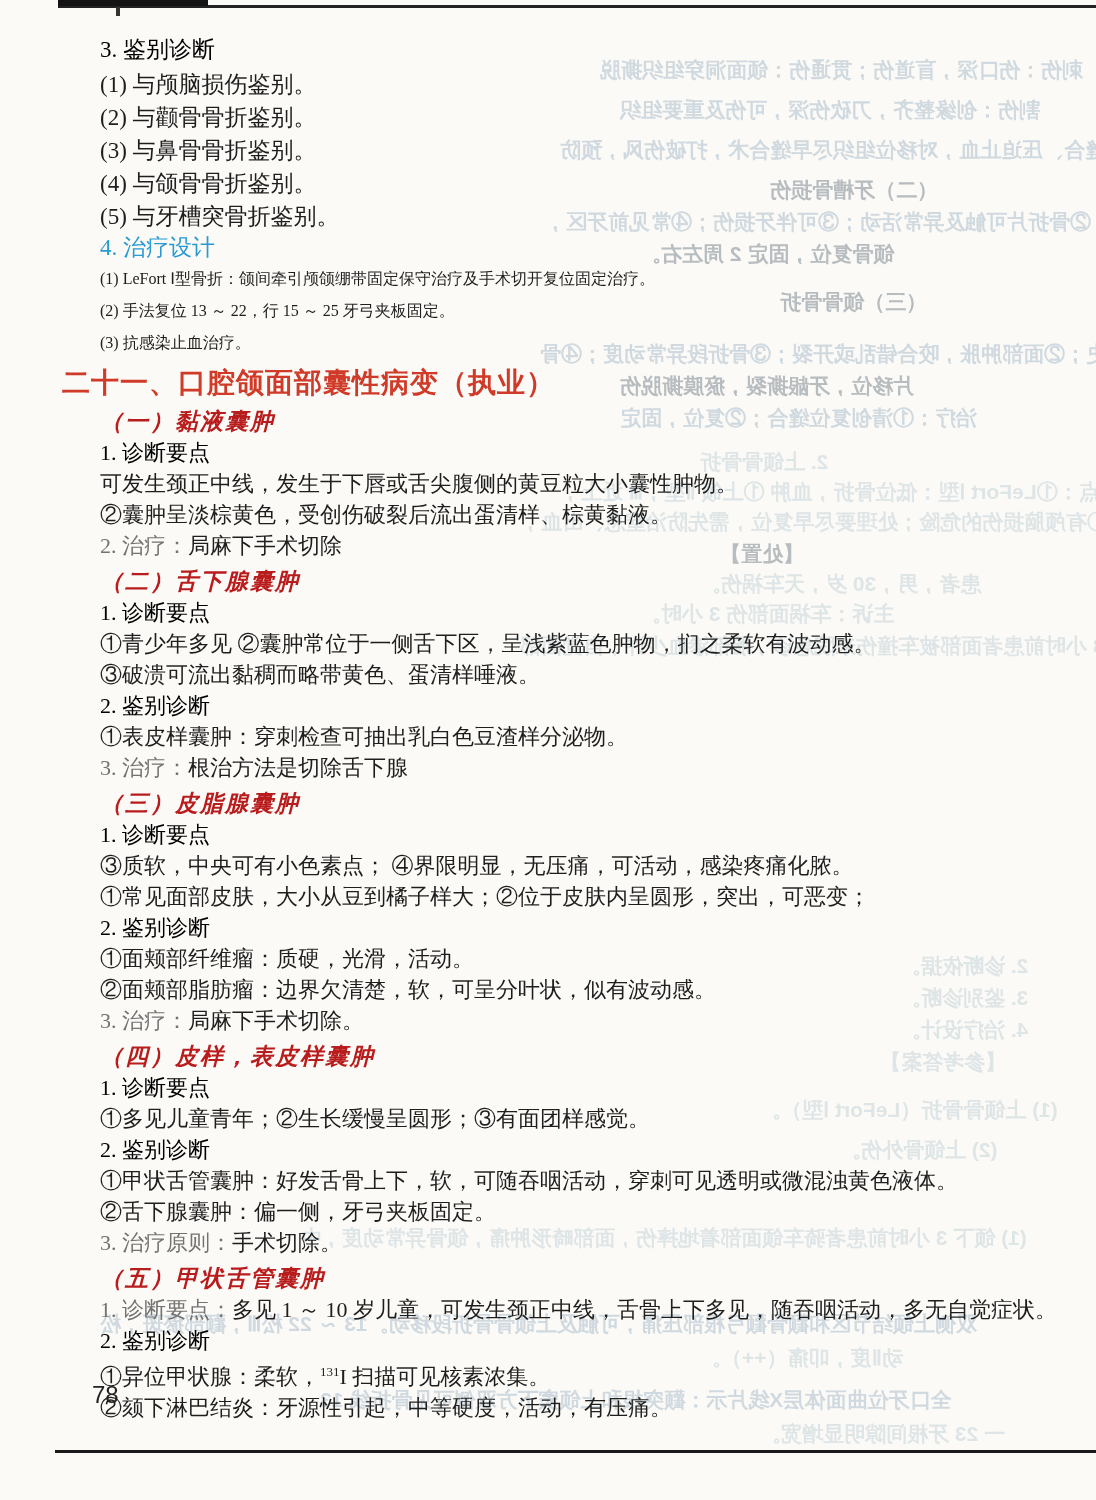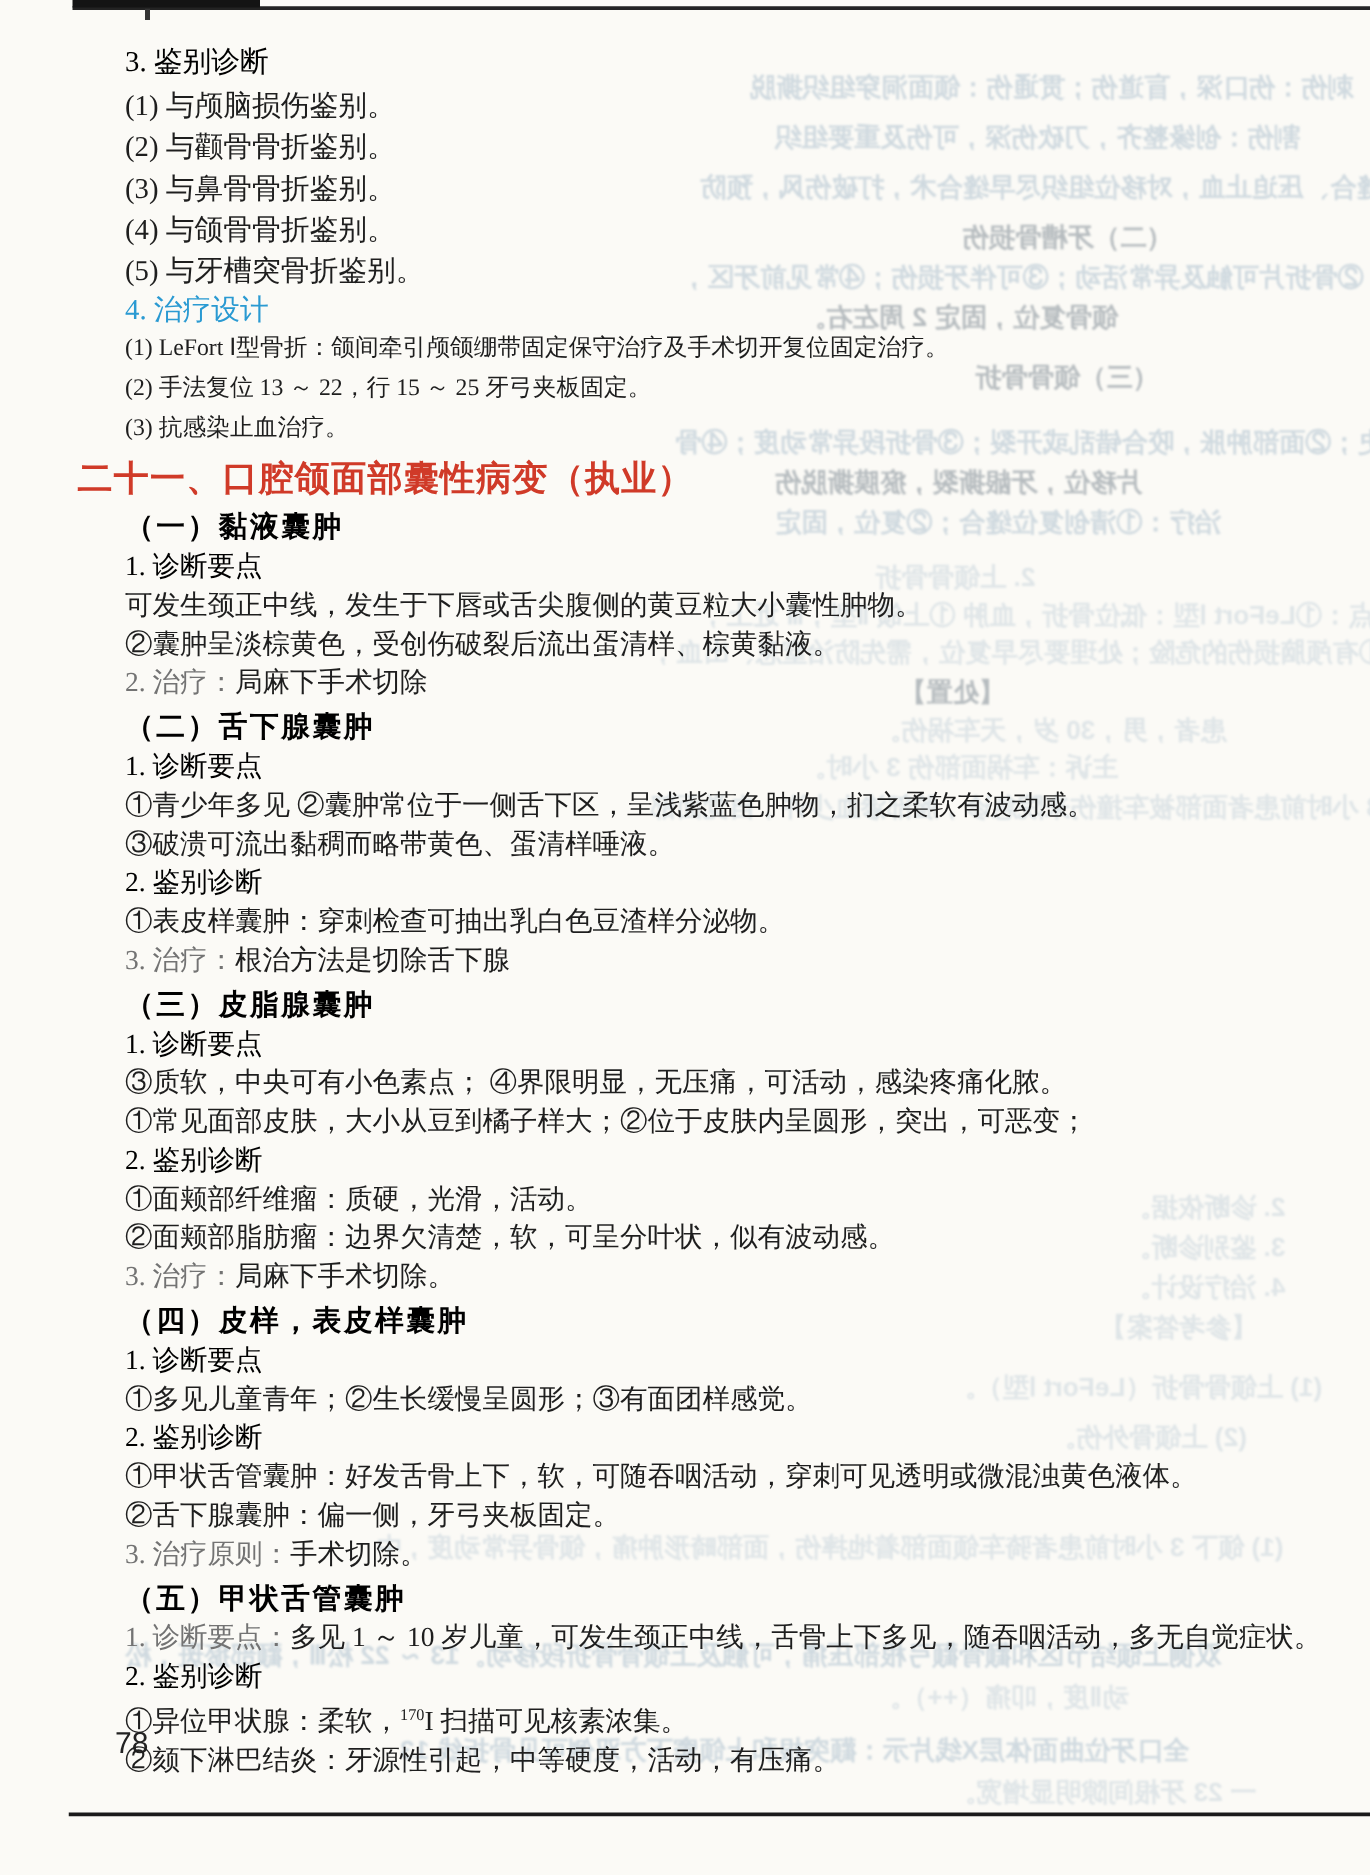--- a/index.html
+++ b/index.html
@@ -14,32 +14,32 @@
   .top-tick{position:absolute;top:7px;left:116px;width:4px;height:9px;background:#333;}
   .foot-rule{position:absolute;top:1450px;left:55px;right:0;height:3px;background:#1a1a1a;}
   .page-number{
     position:absolute;top:1381px;left:92px;
     font-family:"Liberation Sans",sans-serif;font-size:24px;color:#222;
   }
   
   .content{position:absolute;top:32px;left:100px;width:980px;z-index:2;}
   .line{white-space:nowrap;font-size:22px;line-height:31px;}
   .li-a{font-size:23px;line-height:33px;}
-  .li-b{font-size:19px;line-height:32px;}
+  .li-b{font-size:16px;line-height:32px;}
   .h-blue{color:#000000;}
   .h-blue.big{font-size:23px;line-height:36px;}
   .h4-blue{color:#2a9ad2;font-size:23px;line-height:30px;}
   .chapter{
     margin:6px 0 0 -38px;font-family:"Liberation Sans",sans-serif;
     font-weight:700;font-size:28px;line-height:36px;color:#d03a28;
     letter-spacing:1px;white-space:nowrap;
   }
   .sec-title{
-    margin-top:6px;font-size:23px;line-height:30px;color:#000000;
-    font-weight:700;letter-spacing:2px;white-space:nowrap;
+    margin-top:6px;font-size:23px;line-height:30px;color:#b91c1c;
+    font-style:italic;font-weight:700;letter-spacing:2px;white-space:nowrap;
   }
   .sec-title.gap{}
   .lbl{color:#737373;}
   sup{font-size:13px;}
   
   .ghost{
     position:absolute;z-index:1;transform:scaleX(-1);
     color:#7d9cb5;opacity:.34;filter:blur(.7px);
     font-size:21px;white-space:nowrap;font-weight:700;
     font-family:"Liberation Sans",sans-serif;pointer-events:none;
@@ -129,21 +129,21 @@
     <div class="line h-blue">1. 诊断要点</div>
     <div class="line">①多见儿童青年；②生长缓慢呈圆形；③有面团样感觉。</div>
     <div class="line h-blue">2. 鉴别诊断</div>
     <div class="line">①甲状舌管囊肿：好发舌骨上下，软，可随吞咽活动，穿刺可见透明或微混浊黄色液体。</div>
     <div class="line">②舌下腺囊肿：偏一侧，牙弓夹板固定。</div>
     <div class="line"><span class="lbl">3. 治疗原则：</span><span>手术切除。</span></div>
 
     <div class="sec-title">（五）甲状舌管囊肿</div>
     <div class="line"><span class="lbl">1. 诊断要点：</span><span>多见 1 ～ 10 岁儿童，可发生颈正中线，舌骨上下多见，随吞咽活动，多无自觉症状。</span></div>
     <div class="line h-blue">2. 鉴别诊断</div>
-    <div class="line"><span>①异位甲状腺：柔软，</span><sup>170</sup><span>I 扫描可见核素浓集。</span></div>
+    <div class="line"><span>①异位甲状腺：柔软，</span><sup>131</sup><span>I 扫描可见核素浓集。</span></div>
     <div class="line">②颏下淋巴结炎：牙源性引起，中等硬度，活动，有压痛。</div>
 
   </div>
 
   <div class="foot-rule"></div>
   <div class="page-number">78</div>
 
 </div>
 
 </body></html>

